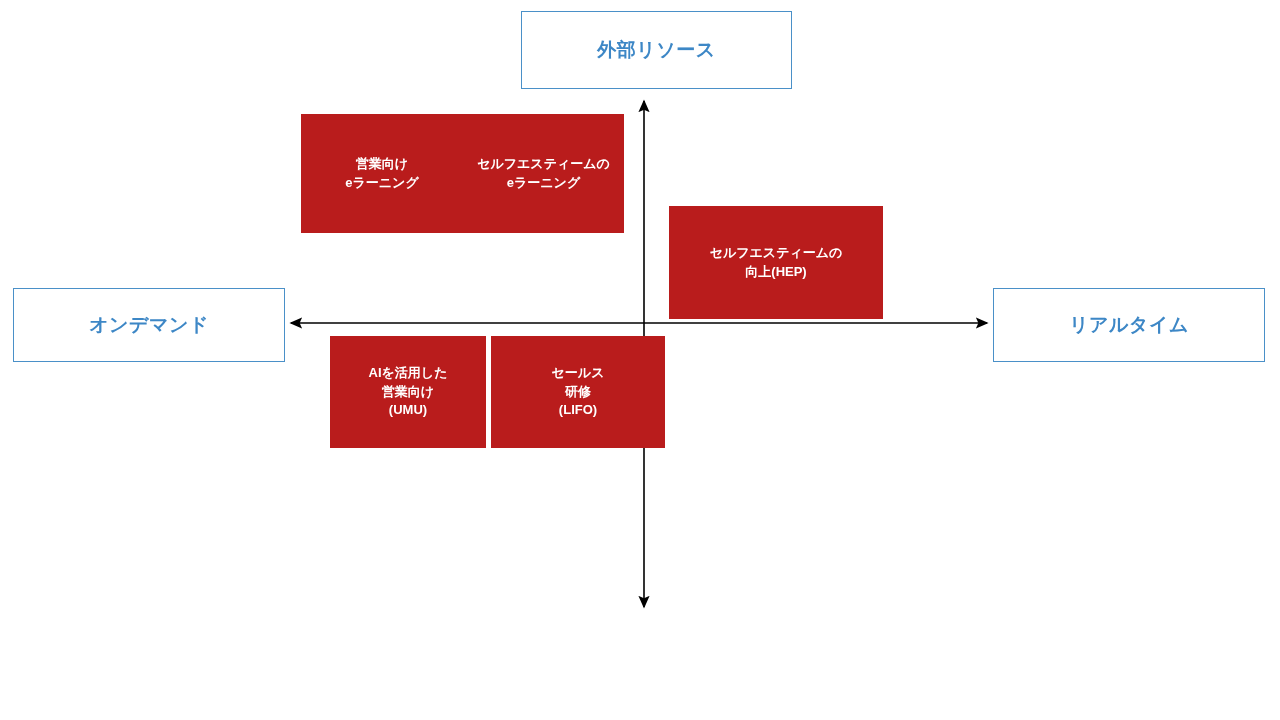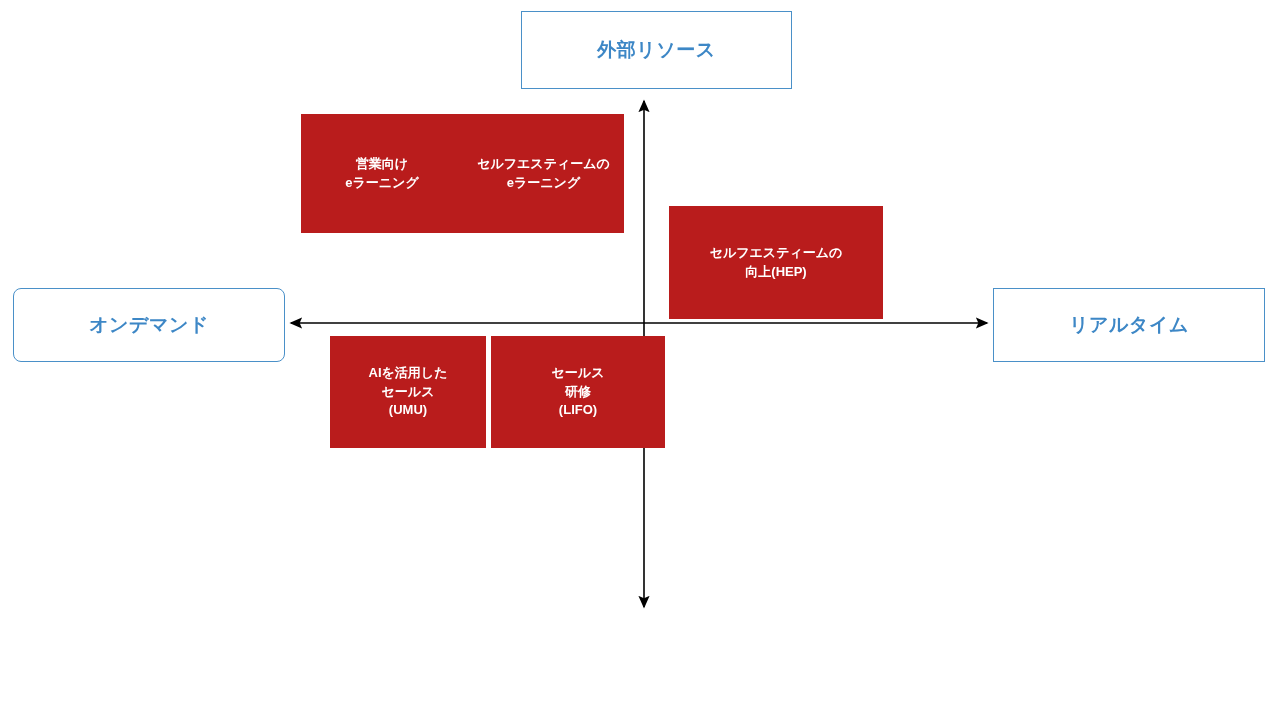--- a/index.html
+++ b/index.html
@@ -29,21 +29,21 @@
     align-items: center;
     justify-content: center;
     color: #3d87c6;
     font-size: 19px;
     font-weight: bold;
     letter-spacing: 0.5px;
     line-height: 1.3;
     text-align: center;
   }
   #label-top    { left: 521px; top: 11px;  width: 271px; height: 78px; }
-  #label-left   { left: 13px;  top: 288px; width: 272px; height: 74px; border-radius: 8px; }
+  #label-left   { left: 13px;  top: 288px; width: 272px; height: 74px; }
   #label-right  { left: 993px; top: 288px; width: 272px; height: 74px; }
   #label-bottom { left: 509px; top: 622px; width: 271px; height: 77px; }
 
   
   .axis-svg {
     position: absolute;
     left: 0;
     top: 0;
     width: 1280px;
     height: 720px;
@@ -107,21 +107,21 @@
   <div class="item-box" id="item-sales-elearning">営業向け
 eラーニング</div>
 
   <div class="item-box" id="item-stress-elearning">セルフエスティームの
 eラーニング</div>
 
   <div class="item-box" id="item-hep">セルフエスティームの
 向上(HEP)</div>
 
   <div class="item-box" id="item-umu">AIを活用した
-セールス
+営業向け
 (UMU)</div>
 
   <div class="item-box" id="item-lifo">セールス
 研修
 (LIFO)</div>
 
 
 </div>
 
 </body></html>

